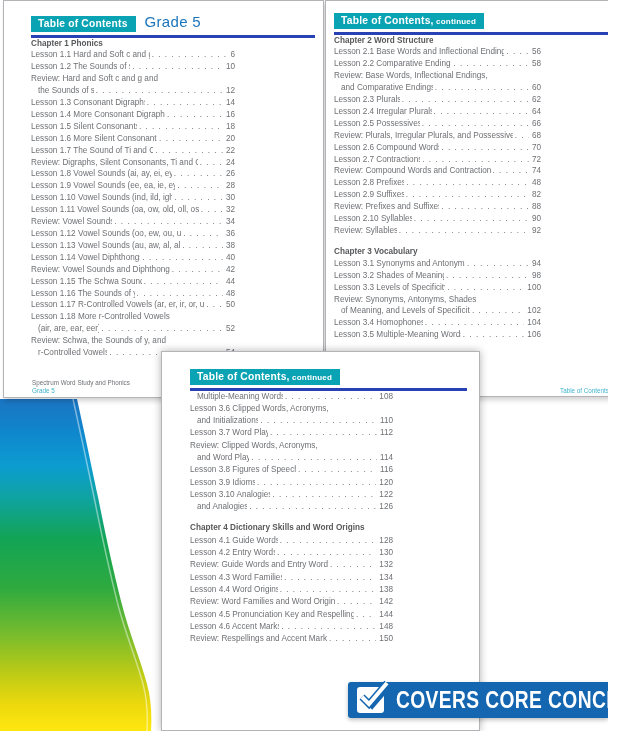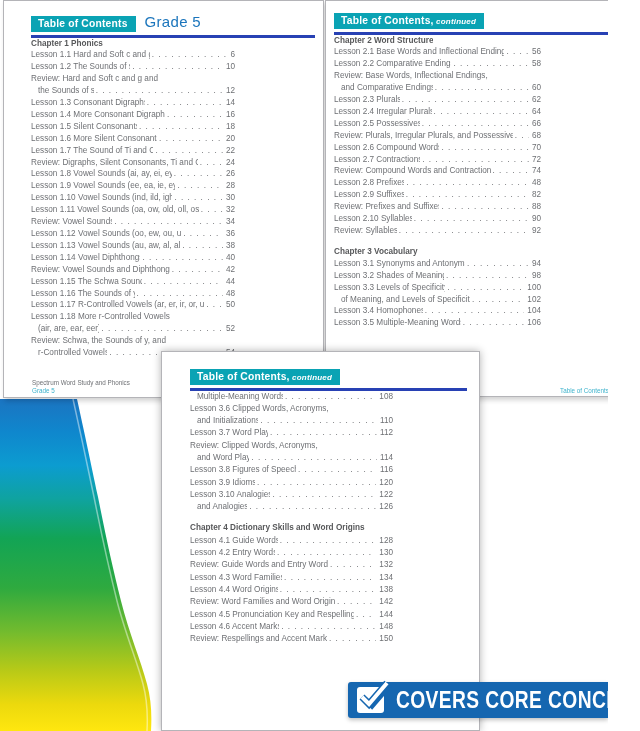--- a/index.html
+++ b/index.html
@@ -19,21 +19,21 @@
   .content{position:relative;height:100%;}
   .page1 .content{padding:12px 0 0 27px;}
   .page2 .content{padding:12px 0 0 8px;}
   .page3 .content{padding:17px 0 0 28px;}
   
   .tabrow{display:flex;align-items:baseline;}
   .tab{
     background:var(--teal);color:#fff;font-weight:bold;font-size:10.3px;
     padding:2px 8px 3px 7px;white-space:nowrap;letter-spacing:.2px;
   }
-  .tab .suffix{font-size:8px;font-weight:bold;font-style:italic;}
+  .tab .suffix{font-size:8px;font-weight:bold;}
   .grade{color:var(--grade);font-size:15px;margin-left:9px;letter-spacing:.3px;}
   .rule{height:2.5px;background:var(--rule);margin-top:3px;}
   .page1 .rule{width:284px;}
   .page2 .rule{width:290px;}
   .page3 .rule{width:277px;}
   
   .rows{color:var(--body);}
   .page1 .rows{width:204px;font-size:8.2px;line-height:11.9px;}
   .page2 .rows{width:207px;font-size:8.2px;line-height:11.9px;}
   .page3 .rows{width:203px;font-size:8.2px;line-height:12.3px;}
@@ -336,20 +336,23 @@
           <div class="row e">
             <span class="lab">Lesson 3.2 Shades of Meaning</span>
             <span class="dots"></span>
             <span class="pg">98</span>
           </div>
           <div class="row e">
             <span class="lab">Lesson 3.3 Levels of Specificity</span>
             <span class="dots"></span>
             <span class="pg">100</span>
           </div>
+          <div class="row w">
+            <span class="lab">Review: Synonyms, Antonyms, Shades</span>
+          </div>
           <div class="row i">
             <span class="lab">of Meaning, and Levels of Specificity</span>
             <span class="dots"></span>
             <span class="pg">102</span>
           </div>
           <div class="row e">
             <span class="lab">Lesson 3.4 Homophones</span>
             <span class="dots"></span>
             <span class="pg">104</span>
           </div>

